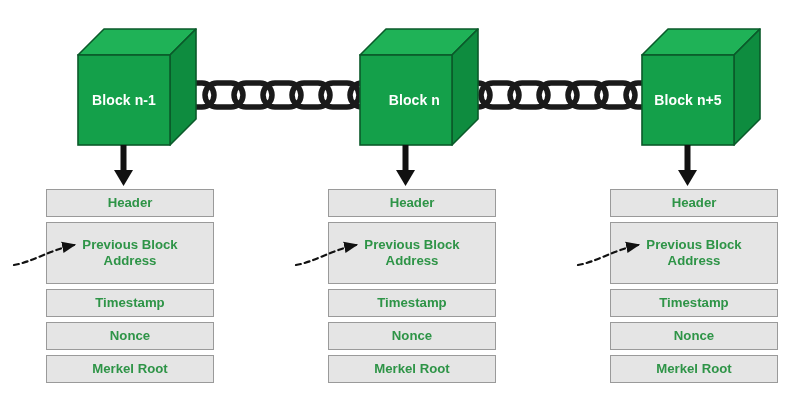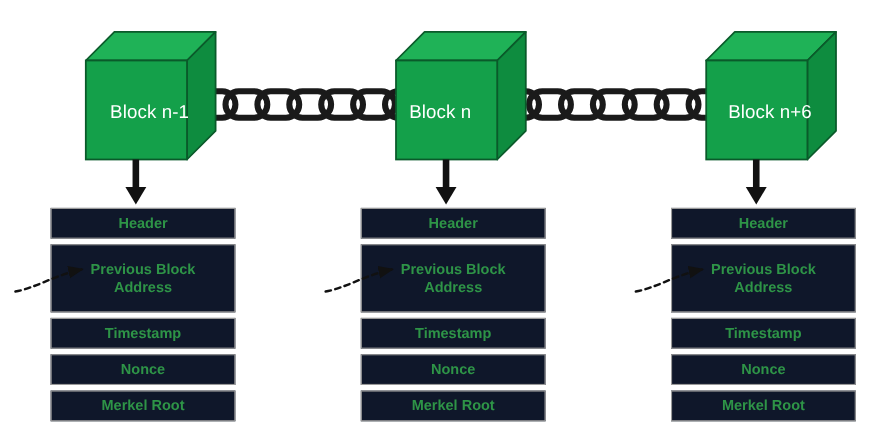--- a/index.html
+++ b/index.html
@@ -26,38 +26,37 @@
   }
   #chain-layer { z-index: 1; }
   #cube-layer  { z-index: 2; }
   #arrow-layer { z-index: 3; }
   #fields-layer{ z-index: 4; }
   #dash-layer  { z-index: 5; }
 
   .cube-label {
     position: absolute;
     color: #ffffff;
-    font-size: 17px;
-    font-weight: normal;
+    font-size: 14px;
+    font-weight: bold;
     letter-spacing: 0.1px;
     white-space: nowrap;
     z-index: 3;
     pointer-events: none;
-    padding-left: 12px;
   }
 
   .field-col {
     position: absolute;
     width: 168px;
   }
   .field-box {
     box-sizing: border-box;
     width: 168px;
     border: 1.6px solid #9a9a9a;
-    background: #0f172a;
+    background: #e5e5e5;
     color: #2e9447;
     font-size: 13.2px;
     font-weight: bold;
     text-align: center;
     display: flex;
     align-items: center;
     justify-content: center;
     line-height: 1.18;
     margin-bottom: 5px;
   }
@@ -105,22 +104,22 @@
     </g>
 
     <g>
       <polygon points="642,55 668,29 760,29 734,55" fill="#1fb257" stroke="#0a5a2a" stroke-width="1.6" stroke-linejoin="round"></polygon>
       <polygon points="734,55 760,29 760,119 734,145" fill="#0e8c3f" stroke="#0a5a2a" stroke-width="1.6" stroke-linejoin="round"></polygon>
       <rect x="642" y="55" width="92" height="90" fill="#14a04a" stroke="#0a5a2a" stroke-width="1.6"></rect>
     </g>
   </svg>
 
   <div class="cube-label" style="left:78px; top:92px; width:92px; text-align:center;">Block n-1</div>
-  <div class="cube-label" style="left:360px; top:92px; width:80px; text-align:left;">Block n</div>
-  <div class="cube-label" style="left:642px; top:92px; width:92px; text-align:center;">Block n+6</div>
+  <div class="cube-label" style="left:360px; top:92px; width:80px; text-align:right;">Block n</div>
+  <div class="cube-label" style="left:642px; top:92px; width:92px; text-align:center;">Block n+5</div>
 
   <svg class="layer" id="arrow-layer" viewBox="0 0 800 400">
     <g fill="#111111" stroke="#111111">
       <g>
         <rect x="120.5" y="145" width="6" height="27" stroke="none"></rect>
         <polygon points="114,170 133,170 123.5,186" stroke="none"></polygon>
       </g>
       <g>
         <rect x="402.5" y="145" width="6" height="27" stroke="none"></rect>
         <polygon points="396,170 415,170 405.5,186" stroke="none"></polygon>

